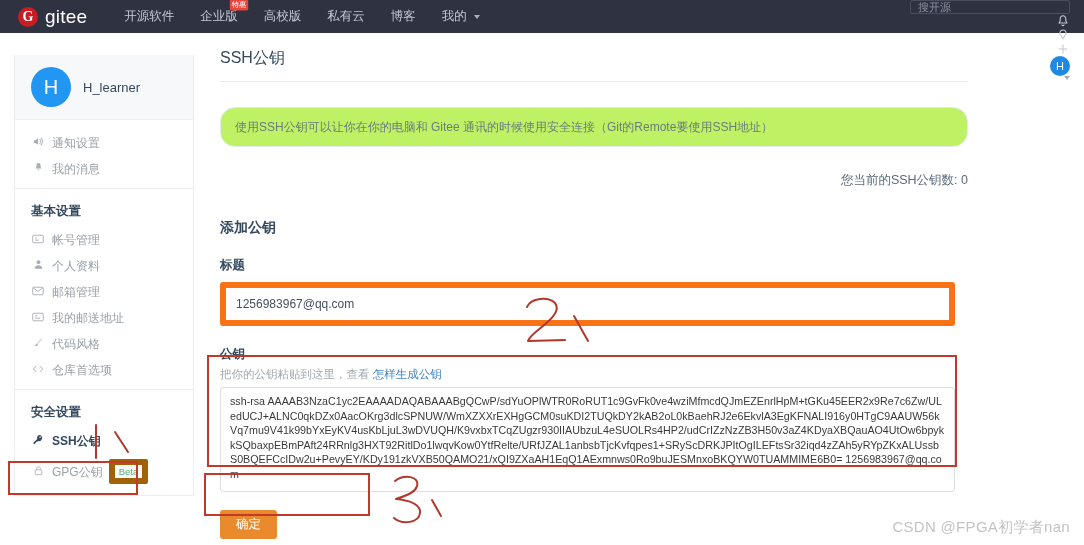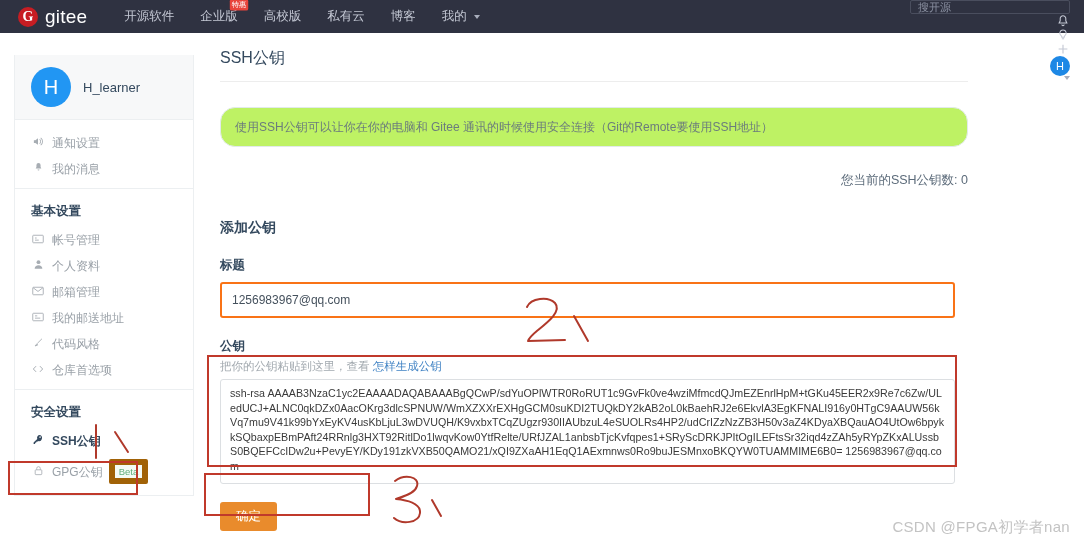--- a/index.html
+++ b/index.html
@@ -167,21 +167,21 @@
     margin-top: 30px;
     font-size: 14px; font-weight: bold; color: #34495e;
   }
   .field-label {
     margin-top: 20px;
     font-size: 12.5px; font-weight: bold; color: #34495e;
   }
   #title-input {
     margin-top: 8px;
     width: 735px; height: 27px;
-    border: 2px solid #f97316;
+    border: 6px solid #f97316;
     border-radius: 3px;
     padding: 16px 10px;
     font-size: 12px; color: #45515d;
     outline: none;
     font-family: "Liberation Sans", sans-serif;
     background: #fff;
   }
   #key-hint {
     margin-top: 4px;
     font-size: 11.5px; color: #a2a9af;

